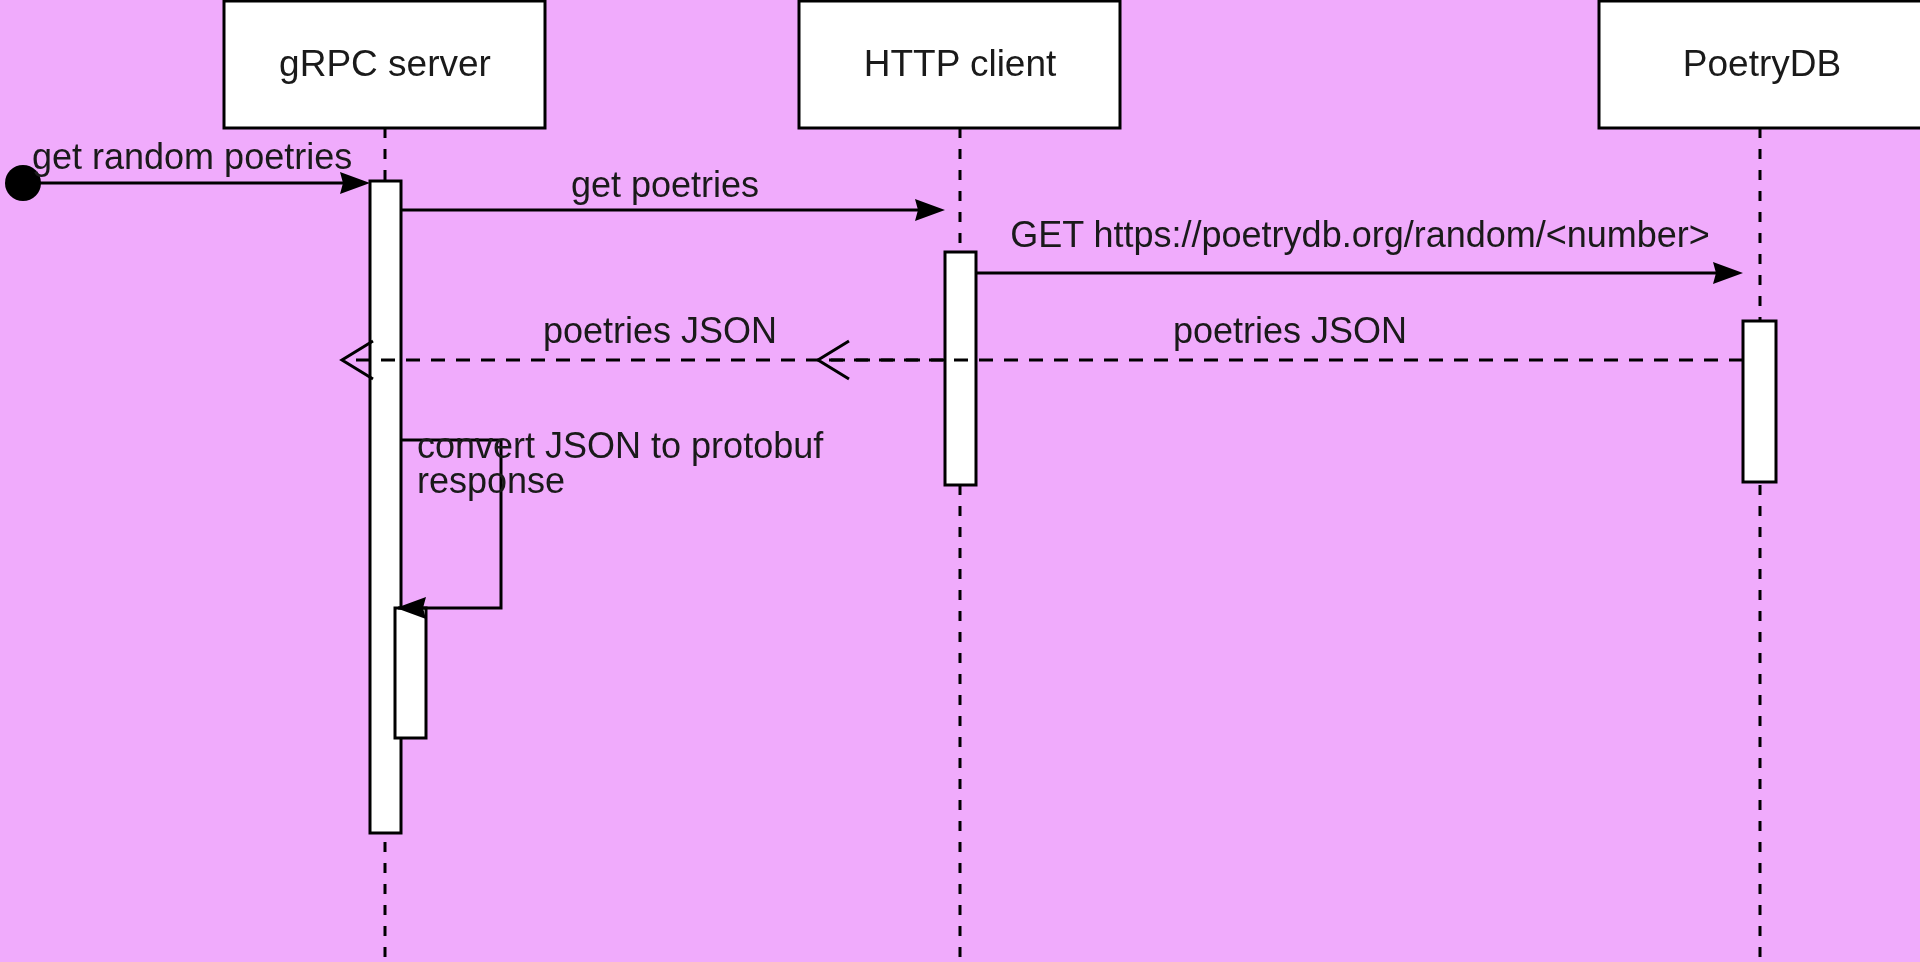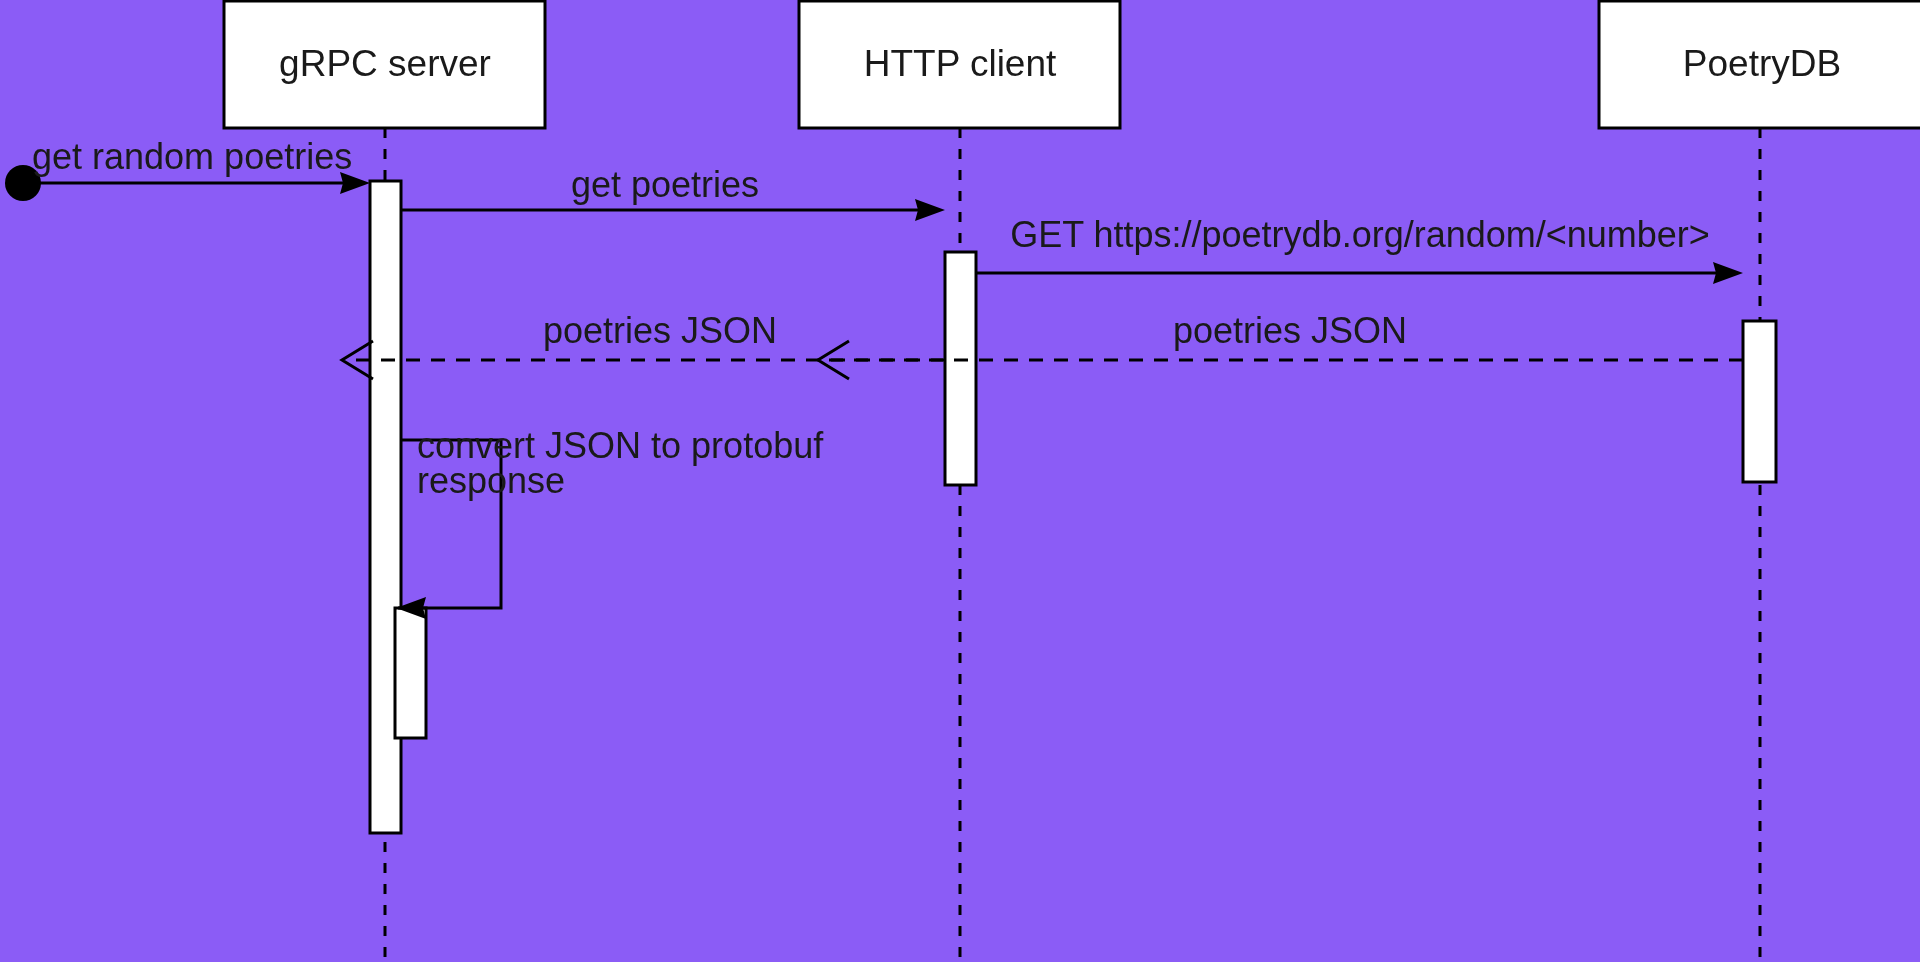--- a/index.html
+++ b/index.html
@@ -9,21 +9,21 @@
     background: #ffffff;
   }
   body {
     font-family: "Liberation Sans", sans-serif;
     color: #000000;
   }
   #diagram-root {
     position: relative;
     width: 1920px;
     height: 962px;
-    background: #8b5cf6;
+    background: #f0abfc;
     overflow: hidden;
   }
   svg.diagram-canvas {
     position: absolute;
     left: 0;
     top: 0;
     width: 1920px;
     height: 962px;
     display: block;
   }

